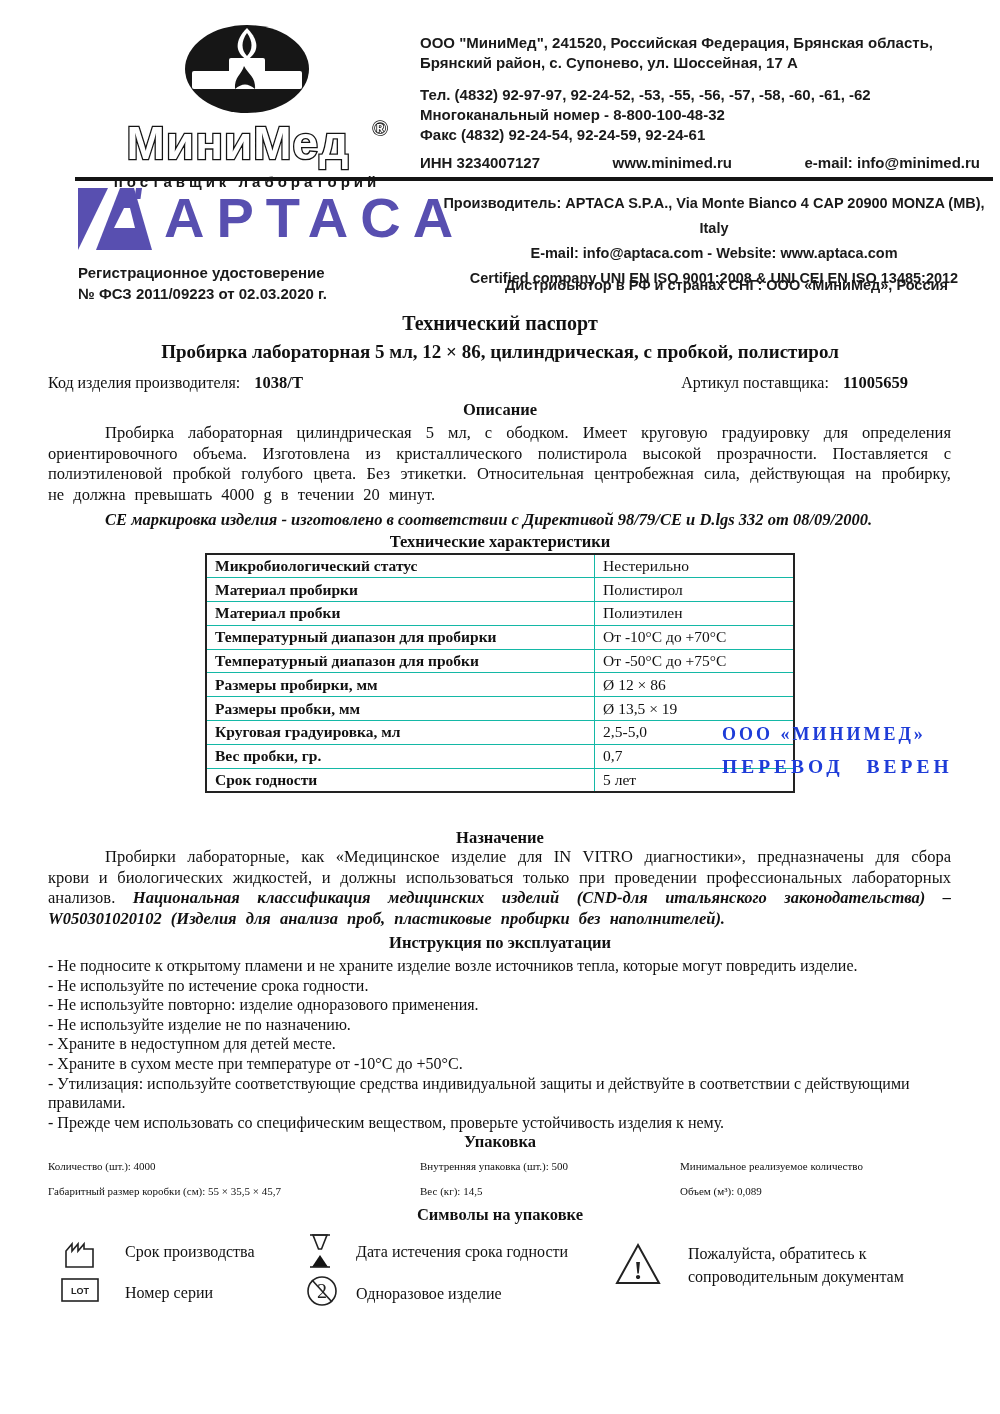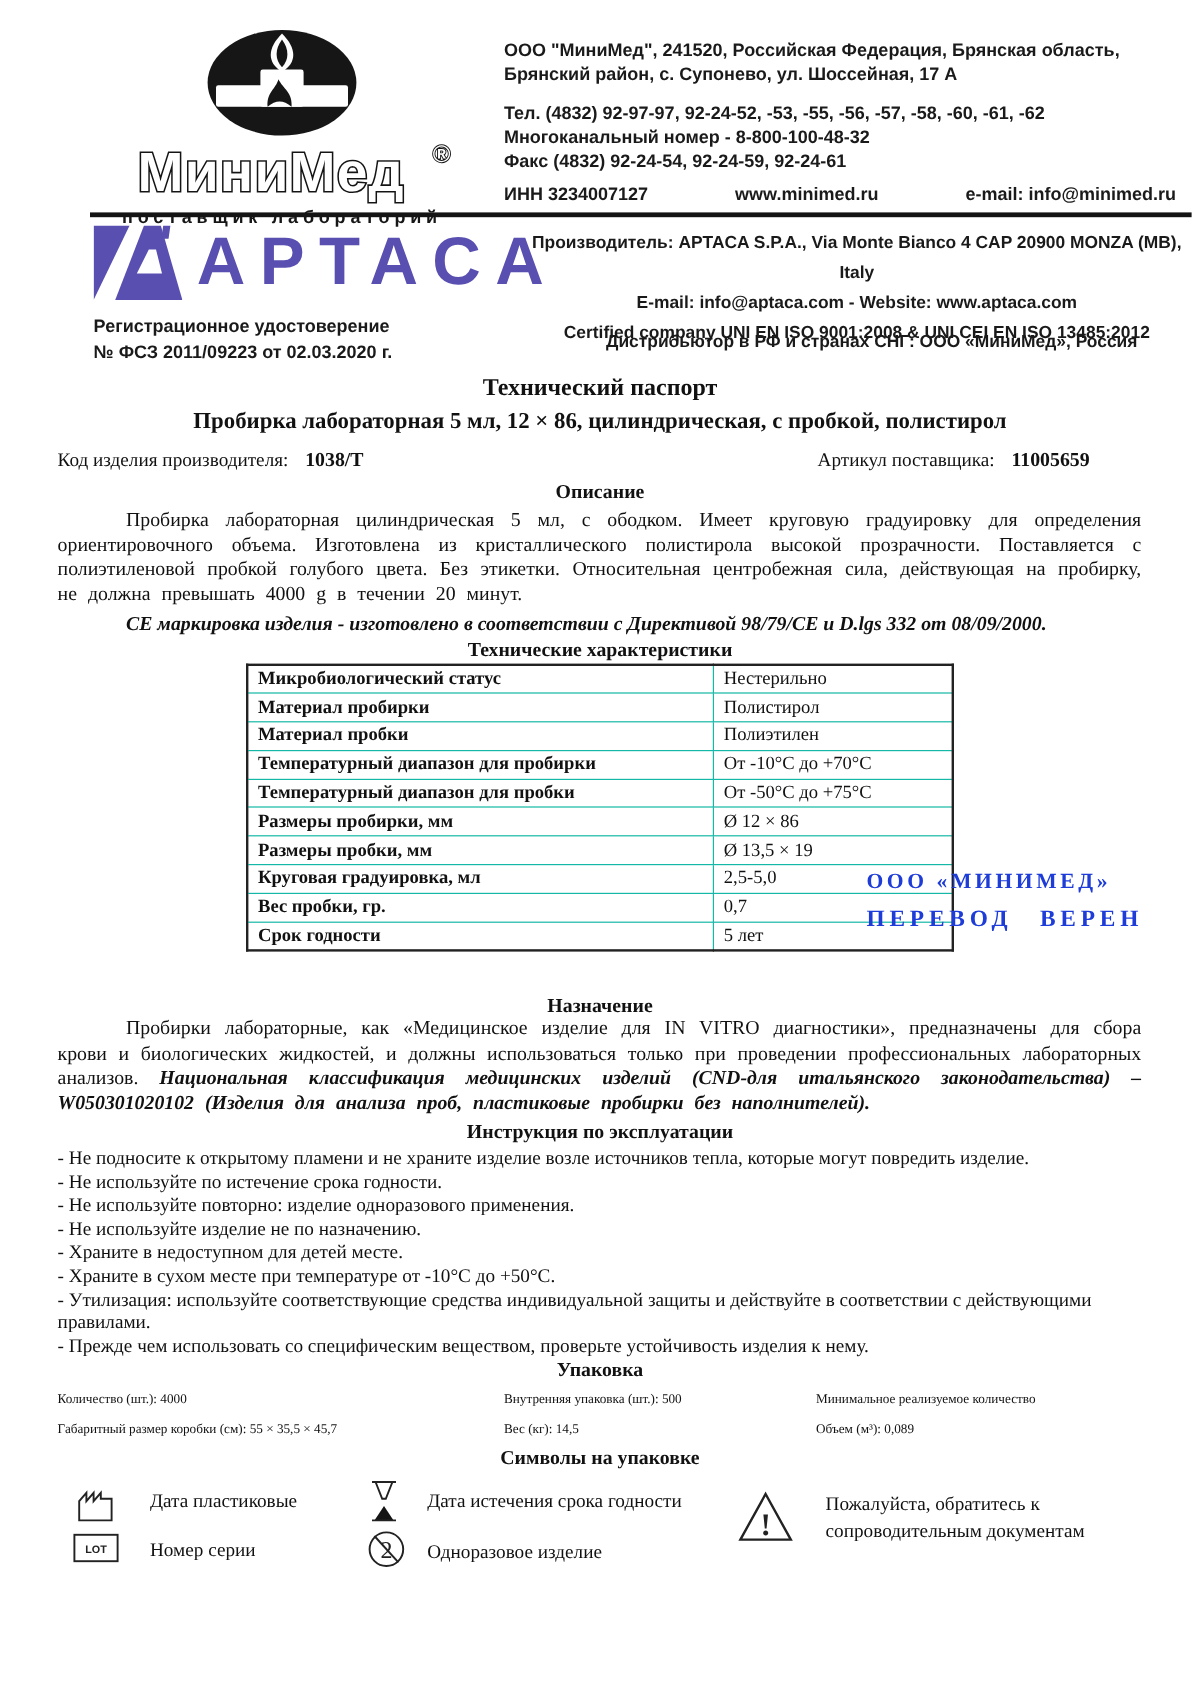--- a/index.html
+++ b/index.html
@@ -3,21 +3,21 @@
 <meta charset="utf-8">
 <style>
   * { margin:0; padding:0; box-sizing:border-box; }
   html,body { background:#ffffff; }
   .page {
     position:relative; width:1000px; height:1414px; margin:0 auto;
     background:#ffffff; overflow:hidden;
     font-family:"Liberation Serif", serif; color:#111;
   }
   
-  .logo-block { position:absolute; left:76px; top:22px; width:318px; text-align:center; }
+  .logo-block { position:absolute; left:88px; top:22px; width:318px; text-align:center; }
   .logo-block svg { display:block; margin:0 auto; }
   .tagline { margin-top:2px; font-family:"Liberation Sans",sans-serif; font-weight:bold;
              font-size:15px; letter-spacing:4px; color:#161616; white-space:nowrap; }
   .contact-block { position:absolute; left:420px; top:33px; width:575px;
              font-family:"Liberation Sans",sans-serif; font-weight:bold; font-size:15px;
              line-height:20px; color:#1a1a1a; }
   .gap12 { height:12px; } .gap8 { height:8px; }
   .inn-row { display:flex; justify-content:space-between; width:560px; }
   .rule { position:absolute; left:75px; top:177px; width:918px; height:4px; background:#141414; }
   
@@ -234,21 +234,21 @@
       <div><span>Объем (м³):</span> <b>0,089</b></div>
     </div>
   </div>
 
   <div class="sec-head" style="top:1205px">Символы на упаковке</div>
   <div class="symbols">
 
     <svg class="sym-icon" style="left:14px; top:4px" width="36" height="34" viewBox="0 0 36 34">
       <path class="ln" d="M4 31 V15 L10 8 V15 L16 8 V15 L22 8 V13 H31 V31 Z"></path>
     </svg>
-    <div class="sym-label" style="left:77px; top:11px">Дата пластиковые</div>
+    <div class="sym-label" style="left:77px; top:11px">Срок производства</div>
 
     <svg class="sym-icon" style="left:12px; top:45px" width="40" height="26" viewBox="0 0 40 26">
       <rect class="ln" x="2" y="2" width="36" height="22"></rect>
       <text x="20" y="17" text-anchor="middle" font-family="Liberation Sans, sans-serif" font-size="9" font-weight="bold" fill="#222">LOT</text>
     </svg>
     <div class="sym-label" style="left:77px; top:52px">Номер серии</div>
 
     <svg class="sym-icon" style="left:260px; top:0" width="24" height="38" viewBox="0 0 24 38">
       <line class="ln" x1="2" y1="3" x2="22" y2="3"></line>
       <path class="ln" d="M5 3 H19 L13.5 17 H10.5 Z"></path>

